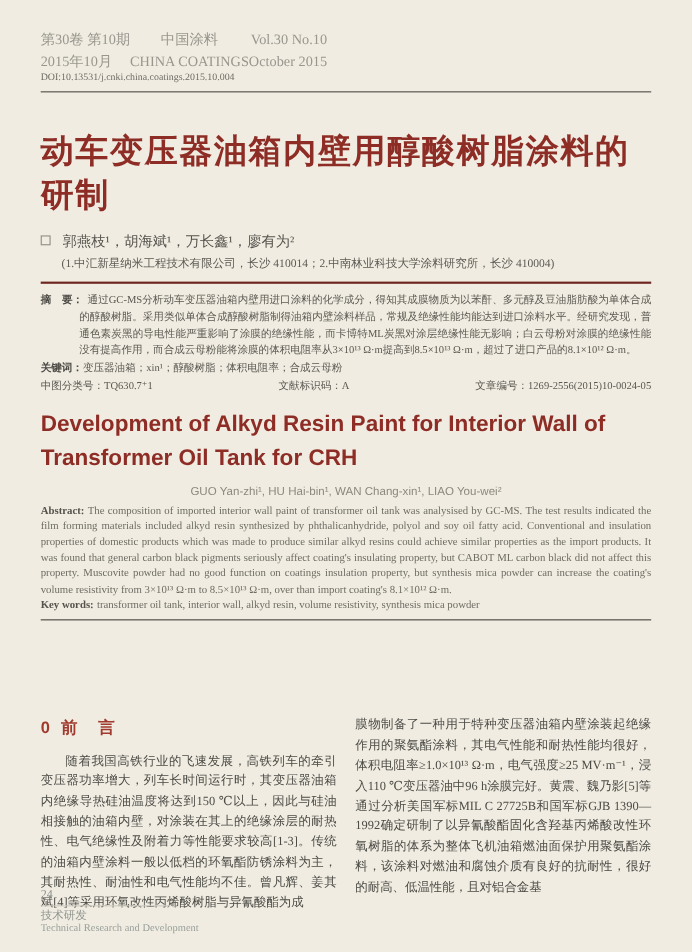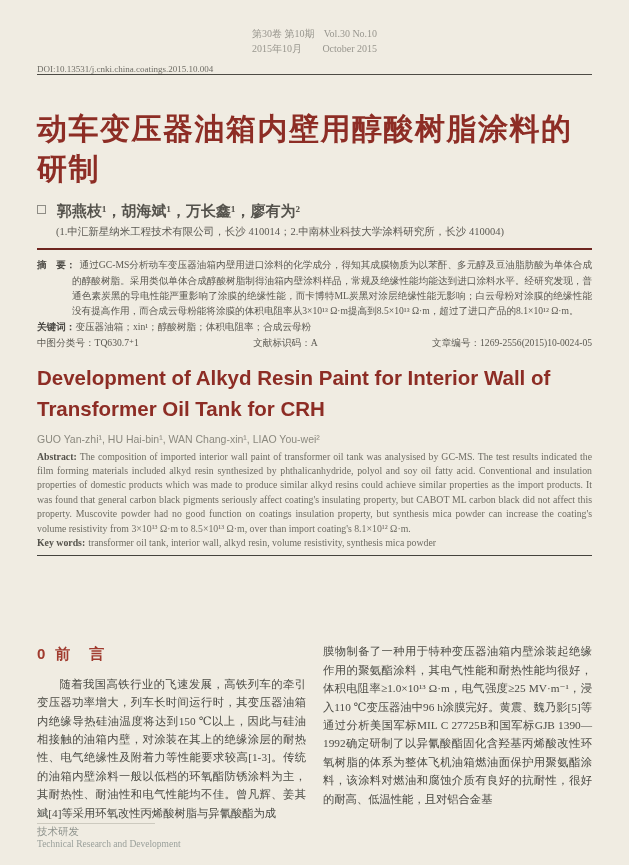--- a/index.html
+++ b/index.html
@@ -6,55 +6,55 @@
   body{
     width:629px;height:865px;
     background:#f0ece2;
     font-family:"Liberation Serif","DejaVu Serif",serif;
     color:#4b4b46;
     overflow:hidden;
   }
   .page{box-sizing:border-box;width:629px;height:865px;padding:26px 37px 0 37px;position:relative;}
 
   
-  .jheader{display:flex;justify-content:center;font-size:10px;line-height:1.5;color:#98968e;gap:8px;}
+  .jheader{display:flex;justify-content:flex-start;font-size:13px;line-height:1.5;color:#98968e;}
   .jheader .hcol{white-space:nowrap;}
   .jheader .hcenter{text-align:center;}
   .jheader .hright{text-align:right;}
-  .doi-row{margin-top:8px;padding-bottom:0;border-bottom:1.4px solid #4d4b45;font-size:9px;color:#6e6c65;}
+  .doi-row{margin-top:0;padding-bottom:8px;border-bottom:1.4px solid #4d4b45;font-size:9px;color:#6e6c65;}
 
   
   .title-cn{
     margin-top:34px;
     font-family:"Liberation Sans","DejaVu Sans",sans-serif;
     font-weight:bold;font-size:30px;line-height:1.34;letter-spacing:1.5px;
     color:#8d2d25;
   }
   .authors-row{display:flex;align-items:flex-start;margin-top:13px;}
   .author-bullet{flex:0 0 auto;width:7px;height:7px;border:1px solid #8f8d86;margin:3px 11px 0 0;background:transparent;}
-  .authors-cn{font-size:15px;color:#55534d;font-weight:bold;}
+  .authors-cn{font-size:13px;color:#55534d;}
   .affil-cn{font-size:10.5px;color:#5b5953;margin:4px 0 0 19px;}
 
   .rule-maroon{border:none;border-top:2px solid #6e2620;margin:9px 0 7px 0;}
 
   
   .abs-cn{font-size:9.6px;line-height:1.6;text-align:justify;color:#5a5851;padding-left:35px;}
   .abs-cn .lbl{font-weight:bold;color:#4b4944;margin-left:-35px;padding-right:4px;}
   .kw-cn{font-size:9.6px;line-height:1.6;color:#5a5851;margin-top:2px;}
   .kw-cn .lbl{font-weight:bold;color:#4b4944;}
   .clc-row{display:flex;justify-content:space-between;font-size:9.6px;color:#5a5851;margin-top:3px;}
 
   
   .title-en{
     margin-top:13px;
     font-family:"Liberation Sans","DejaVu Sans",sans-serif;
     font-weight:bold;font-size:20.5px;line-height:1.5;
     color:#8d2d25;
   }
-  .authors-en{margin-top:8px;font-family:"Liberation Sans","DejaVu Sans",sans-serif;font-size:10.5px;color:#8b897f;}
+  .authors-en{margin-top:8px;font-family:"Liberation Sans","DejaVu Sans",sans-serif;font-size:10.5px;color:#8b897f;text-align:center;}
   .affil-en{margin-top:8px;font-style:italic;font-size:10px;line-height:1.5;color:#9a4840;padding-bottom:6px;border-bottom:1px solid #55524b;}
 
   
   .abs-en{margin-top:5px;font-size:9.8px;line-height:1.47;text-align:justify;color:#6e6c63;}
   .abs-en .lbl,.kw-en .lbl{font-weight:bold;color:#54524b;padding-right:3px;}
   .kw-en{font-size:9.8px;line-height:1.47;color:#6e6c63;}
   .rule-dark{border:none;border-top:1.6px solid #45433d;margin:5px 0 0 0;}
 
   
   .body-cols{display:flex;gap:17px;margin-top:86px;}
@@ -73,20 +73,24 @@
 </style>
 </head>
 <body>
 
 <div class="page">
 
   <div class="jheader">
     <div class="hcol hleft">
       <div>第30卷 第10期</div>
       <div>2015年10月</div>
+    </div>
+    <div class="hcol hcenter">
+      <div>中国涂料</div>
+      <div>CHINA COATINGS</div>
     </div>
     <div class="hcol hright">
       <div>Vol.30 No.10</div>
       <div>October 2015</div>
     </div>
   </div>
   <div class="doi-row">DOI:10.13531/j.cnki.china.coatings.2015.10.004</div>
 
   <h1 class="title-cn" style="margin-bottom:0;">动车变压器油箱内壁用醇酸树脂涂料的研制</h1>
   <div class="authors-row">

